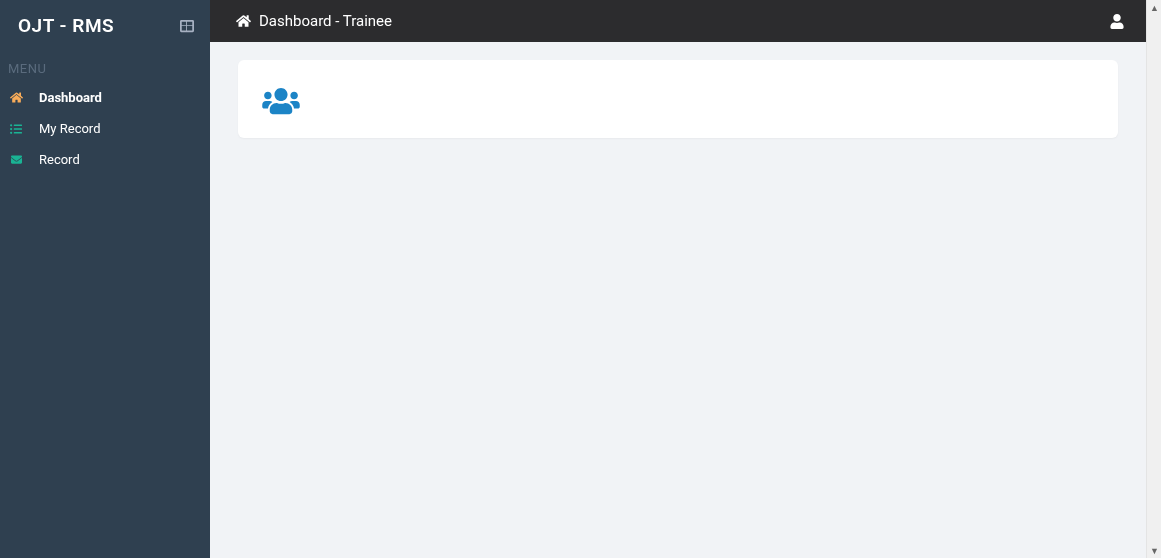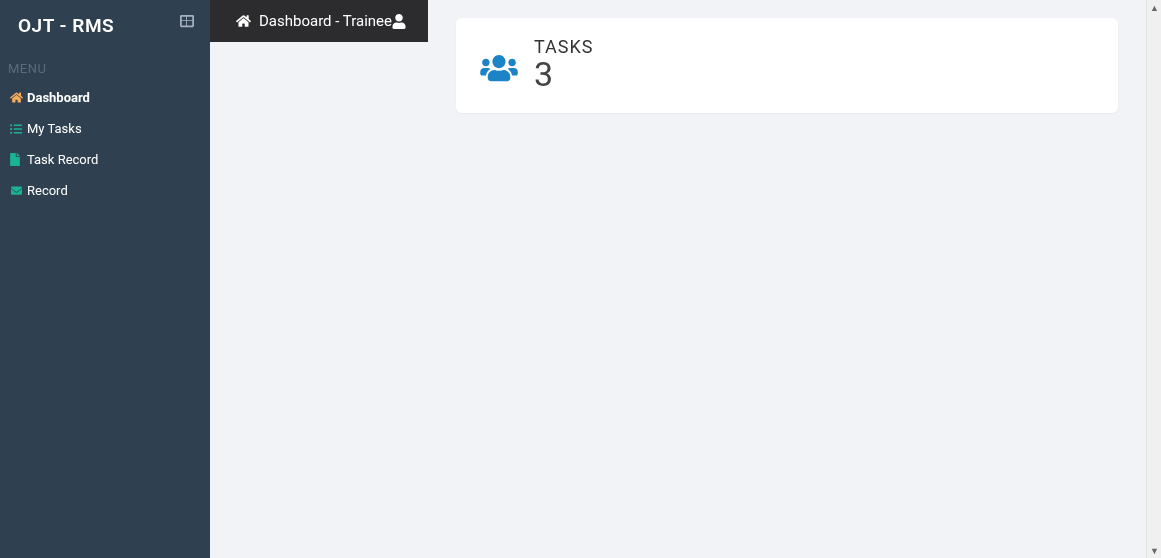--- a/index.html
+++ b/index.html
@@ -18,20 +18,21 @@
     }
     .sidebar {
       width: 210px;
       background: #2f4050;
       height: 100%;
       flex-shrink: 0;
       color: #a7b1c2;
     }
     .sidebar-header {
       display: flex;
+      align-items: center;
       justify-content: space-between;
       padding: 14px 16px 14px 18px;
     }
     .sidebar-title {
       color: #ffffff;
       font-size: 19px;
       font-weight: 600;
       letter-spacing: 0.5px;
     }
     .sidebar-title-icon {
@@ -44,38 +45,38 @@
       padding: 10px 8px 6px 8px;
       letter-spacing: 0.5px;
     }
     .nav-item {
       display: flex;
       align-items: center;
       padding: 8px 8px 8px 10px;
       color: #ffffff;
       font-size: 13px;
       cursor: pointer;
-      gap: 3px;
+      gap: 15px;
     }
     .nav-item.active {
       font-weight: 700;
     }
     .nav-icon {
       width: 14px;
       text-align: center;
       flex-shrink: 0;
     }
     .nav-icon.home { color: #f8ac59; }
     .nav-icon.list { color: #1ab394; }
     .nav-icon.file { color: #1ab394; }
     .nav-icon.envelope { color: #1ab394; }
     .main-area {
       flex: 1;
       display: flex;
-      flex-direction: row;
+      flex-direction: column;
       height: 100%;
     }
     .topbar {
       background: #2c2c2e;
       color: #ffffff;
       height: 42px;
       display: flex;
       align-items: center;
       justify-content: space-between;
       padding: 0 22px 0 26px;
@@ -175,31 +176,23 @@
       </span>
       <span>Dashboard</span>
     </div>
 
     <div class="nav-item">
       <span class="nav-icon list">
         <svg width="12" height="12" viewBox="0 0 512 512" fill="currentColor">
             <path d="M48 48a48 48 0 1 0 48 48 48 48 0 0 0-48-48zm0 160a48 48 0 1 0 48 48 48 48 0 0 0-48-48zm0 160a48 48 0 1 0 48 48 48 48 0 0 0-48-48zm448 16H176a16 16 0 0 0-16 16v32a16 16 0 0 0 16 16h320a16 16 0 0 0 16-16v-32a16 16 0 0 0-16-16zm0-320H176a16 16 0 0 0-16 16v32a16 16 0 0 0 16 16h320a16 16 0 0 0 16-16V80a16 16 0 0 0-16-16zm0 160H176a16 16 0 0 0-16 16v32a16 16 0 0 0 16 16h320a16 16 0 0 0 16-16v-32a16 16 0 0 0-16-16z"></path>
           </svg>
       </span>
-      <span>My Tasks</span>
-    </div>
-
-    <div class="nav-item">
-      <span class="nav-icon file">
-        <svg width="10" height="13" viewBox="0 0 384 512" fill="currentColor">
-            <path d="M224 136V0H24C10.7 0 0 10.7 0 24v464c0 13.3 10.7 24 24 24h336c13.3 0 24-10.7 24-24V160H248c-13.2 0-24-10.8-24-24zm160-14.1v6.1H256V0h6.1c6.4 0 12.5 2.5 17 7l97.9 98c4.5 4.5 7 10.6 7 16.9z"></path>
-          </svg>
-      </span>
-      <span>Task Record</span>
-    </div>
+      <span>My Record</span>
+    </div>
+
 
     <div class="nav-item">
       <span class="nav-icon envelope">
         <svg width="13" height="11" viewBox="0 0 512 512" fill="currentColor">
             <path d="M502.3 190.8c3.9-3.1 9.7-.2 9.7 4.7V400c0 26.5-21.5 48-48 48H48c-26.5 0-48-21.5-48-48V195.6c0-5 5.7-7.8 9.7-4.7 22.4 17.4 52.1 39.5 154.1 113.6 21.1 15.4 56.7 47.8 92.2 47.6 35.7.3 72-32.8 92.3-47.6 102-74.1 131.6-96.3 154-113.7zM256 320c23.2.4 56.6-29.2 73.4-41.4 132.7-96.3 142.8-104.7 173.4-128.7 5.8-4.5 9.2-11.5 9.2-18.9v-19c0-26.5-21.5-48-48-48H48C21.5 64 0 85.5 0 112v19c0 7.4 3.4 14.3 9.2 18.9 30.6 23.9 40.7 32.4 173.4 128.7 16.8 12.2 50.2 41.8 73.4 41.4z"></path>
           </svg>
       </span>
       <span>Record</span>
     </div>
   </aside>
@@ -221,24 +214,20 @@
       </span>
     </div>
 
     <div class="content">
       <div class="stat-card">
         <span class="card-icon">
           <svg width="42" height="30" viewBox="0 0 640 512" fill="currentColor">
               <path d="M96 224c35.3 0 64-28.7 64-64s-28.7-64-64-64-64 28.7-64 64 28.7 64 64 64zm448 0c35.3 0 64-28.7 64-64s-28.7-64-64-64-64 28.7-64 64 28.7 64 64 64zm32 32h-64c-17.6 0-33.5 7.1-45.1 18.6 40.3 22.1 68.9 62 75.1 109.4h66c17.7 0 32-14.3 32-32v-32c0-35.3-28.7-64-64-64zm-256 0c61.9 0 112-50.1 112-112S381.9 32 320 32 208 82.1 208 144s50.1 112 112 112zm76.8 32h-8.3c-20.8 10-43.9 16-68.5 16s-47.6-6-68.5-16h-8.3C179.6 288 128 339.6 128 403.2V432c0 26.5 21.5 48 48 48h288c26.5 0 48-21.5 48-48v-28.8c0-63.6-51.6-115.2-115.2-115.2zm-223.7-13.4C161.5 263.1 145.6 256 128 256H64c-35.3 0-64 28.7-64 64v32c0 17.7 14.3 32 32 32h65.9c6.3-47.4 34.9-87.3 75.2-109.4z"></path>
             </svg>
         </span>
-        <div class="card-body">
-          <div class="card-title">TASKS</div>
-          <div class="card-value">3</div>
-        </div>
       </div>
     </div>
   </div>
 </div>
 
 <div class="scrollbar-track">
   <div class="scrollbar-arrow up">▲</div>
   <div class="scrollbar-arrow down">▼</div>
 </div>
 

